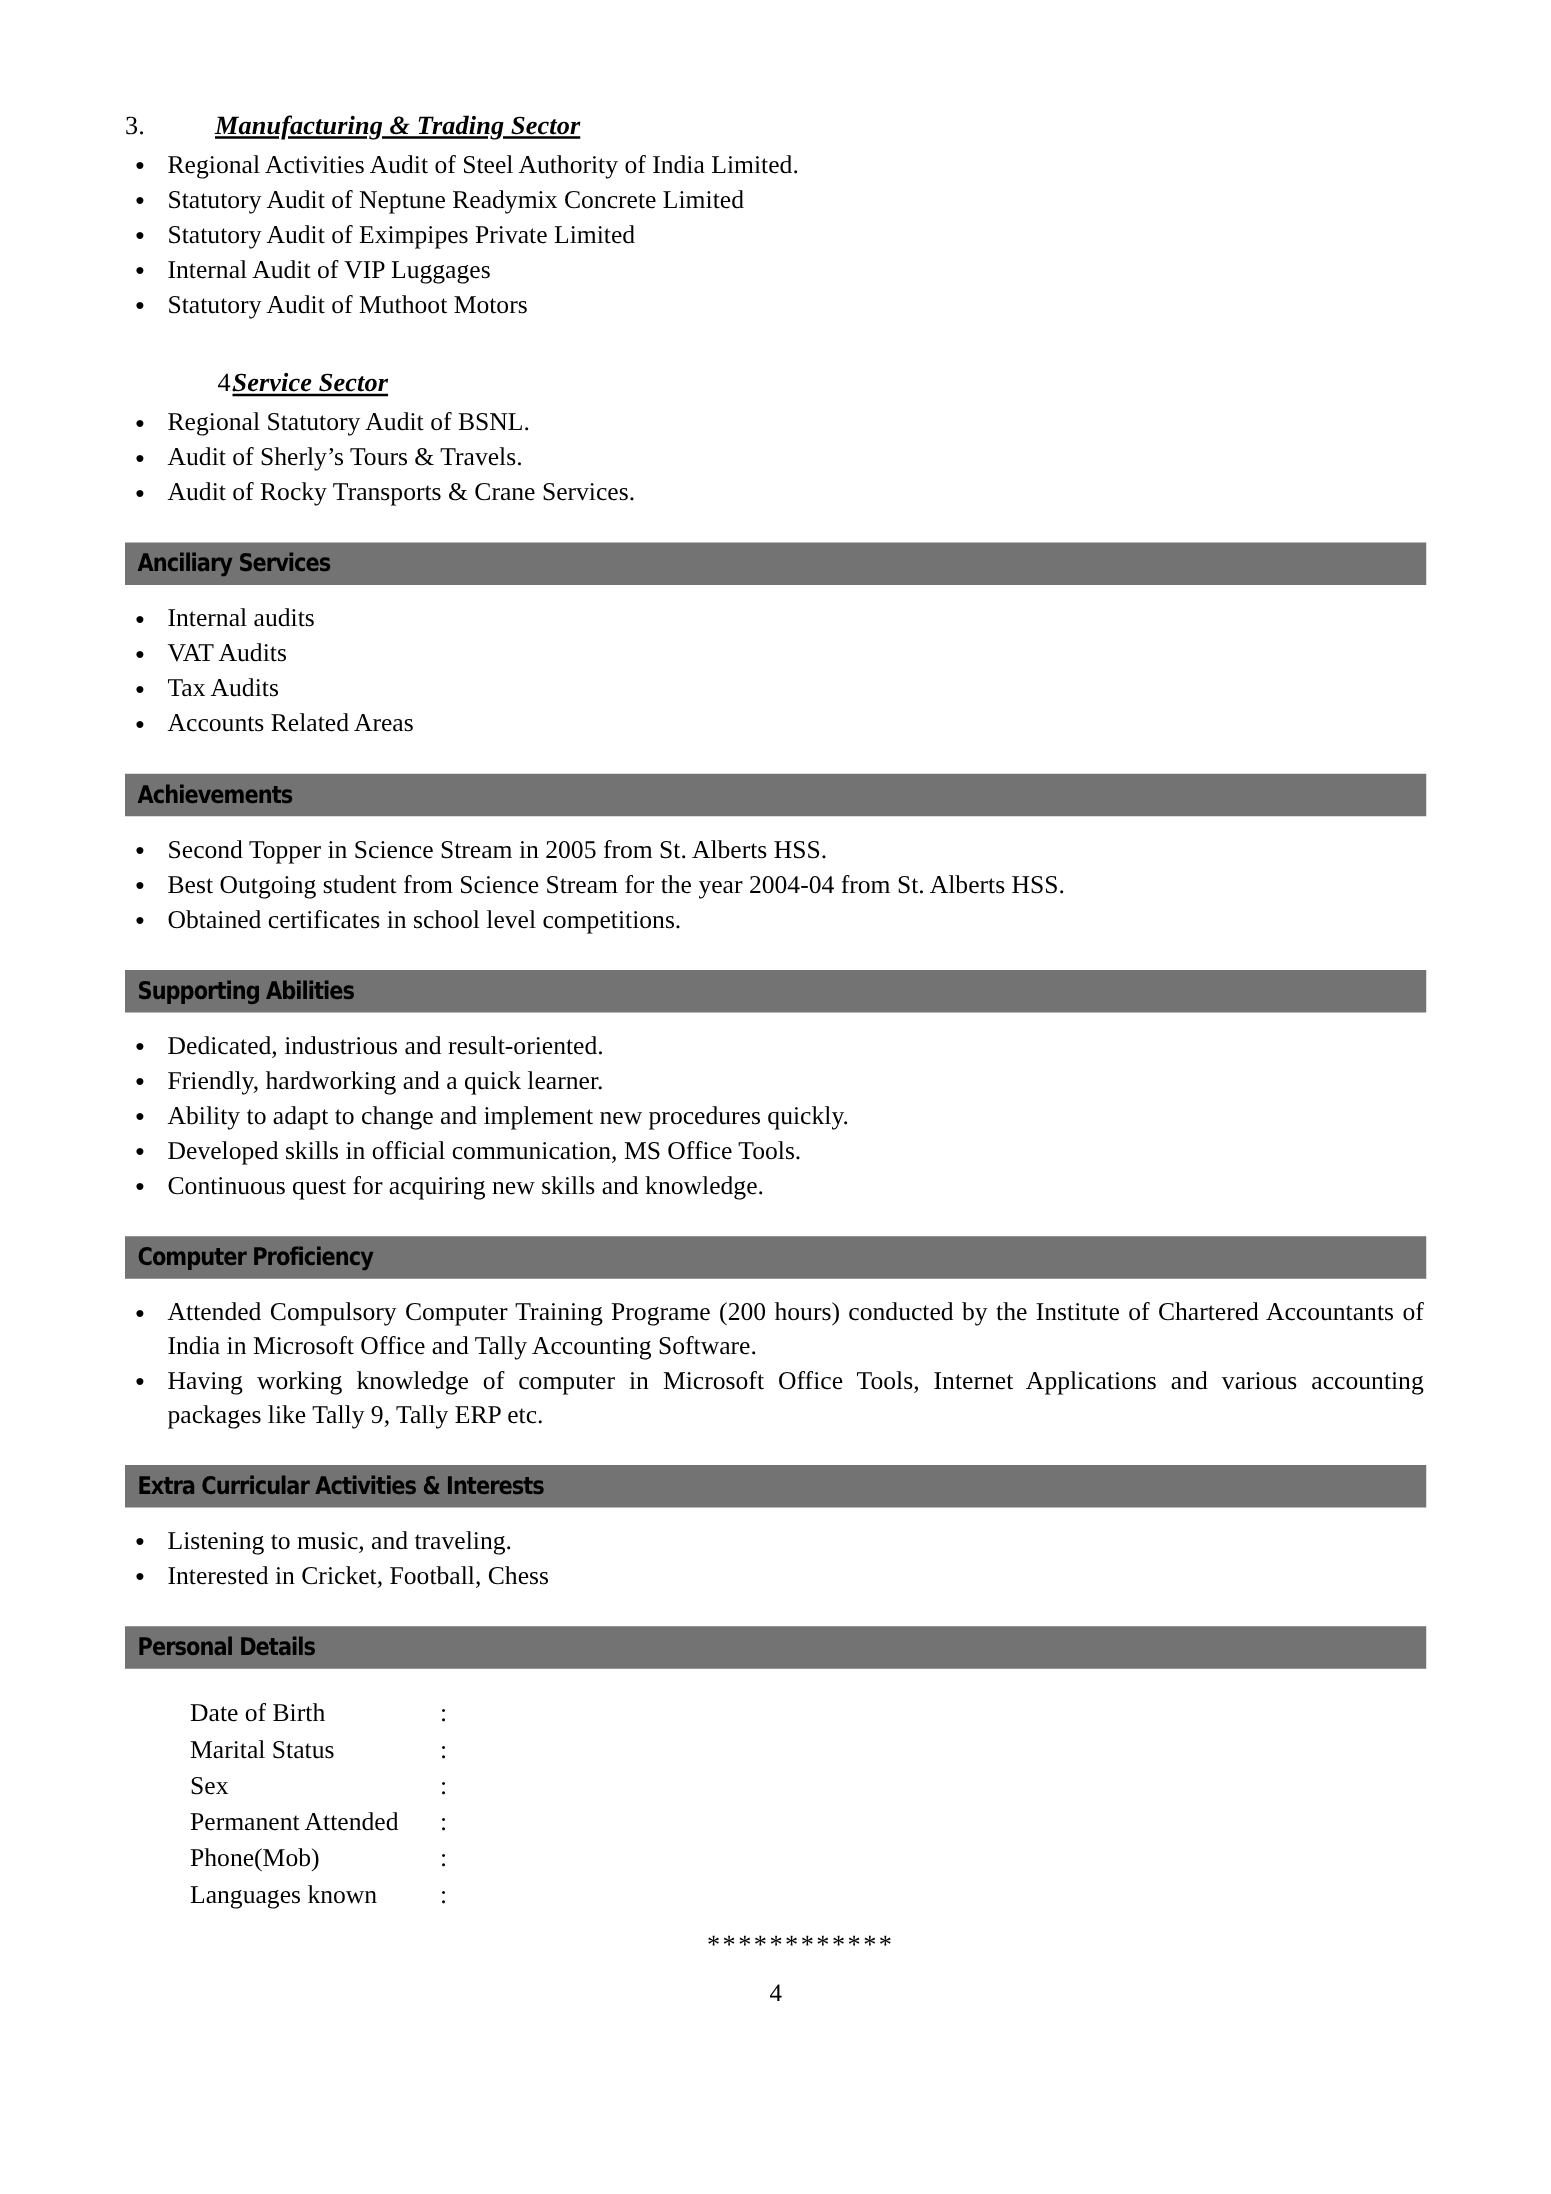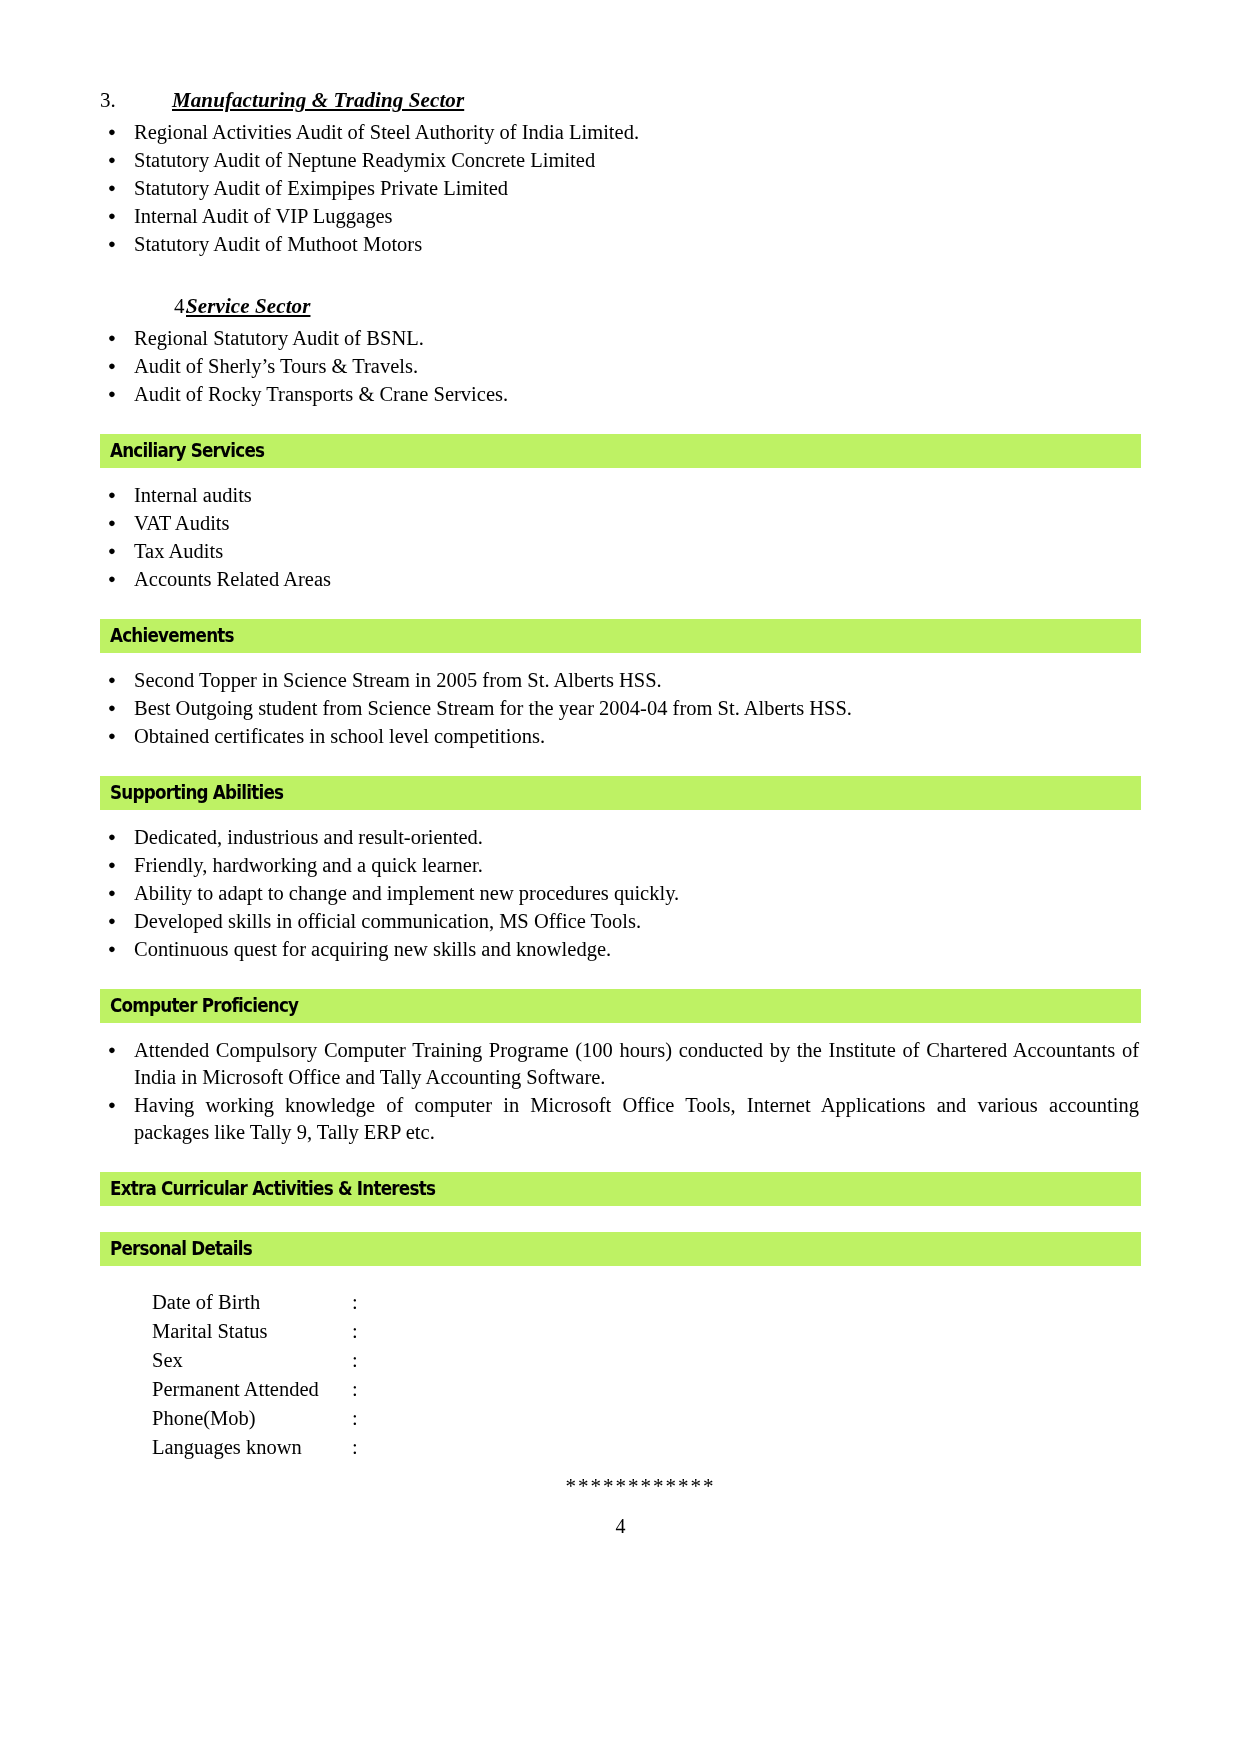--- a/index.html
+++ b/index.html
@@ -70,21 +70,21 @@
   }
   .sector-list {
     margin-left: 108px;
   }
   .sector-list-b {
     margin-left: 108px;
   }
 
   
   .section-bar {
-    background: #bef264;
+    background: #737373;
     width: 100%;
     box-sizing: border-box;
     padding: 5px 10px 6px 10px;
     margin: 26px 0 14px 0;
   }
   .section-bar span {
     font-family: "DejaVu Sans", sans-serif;
     font-weight: bold;
     font-size: 19.5px;
     letter-spacing: -0.9px;
@@ -190,27 +190,31 @@
     <li>Friendly, hardworking and a quick learner.</li>
     <li>Ability to adapt to change and implement new procedures quickly.</li>
     <li>Developed skills in official communication, MS Office Tools.</li>
     <li>Continuous quest for acquiring new skills and knowledge.</li>
   </ul>
 
   <div class="section-bar">
     <span>Computer Proficiency</span>
   </div>
   <ul class="bullets body-list">
-    <li class="justify">Attended Compulsory Computer Training Programe (100 hours) conducted by the Institute of Chartered Accountants of India in Microsoft Office and Tally Accounting Software.</li>
+    <li class="justify">Attended Compulsory Computer Training Programe (200 hours) conducted by the Institute of Chartered Accountants of India in Microsoft Office and Tally Accounting Software.</li>
     <li class="justify">Having working knowledge of computer in Microsoft Office Tools, Internet Applications and various accounting packages like Tally 9, Tally ERP etc.</li>
   </ul>
 
   <div class="section-bar">
     <span>Extra Curricular Activities &amp; Interests</span>
   </div>
+  <ul class="bullets body-list">
+    <li> Listening to music, and traveling.</li>
+    <li>Interested in Cricket, Football, Chess</li>
+  </ul>
 
   <div class="section-bar">
     <span>Personal Details</span>
   </div>
   <div class="personal">
     <div class="personal-row">
       <div class="pd-label">Date of Birth</div>
       <div class="pd-colon">:</div>
       <div class="pd-value"></div>
     </div>

